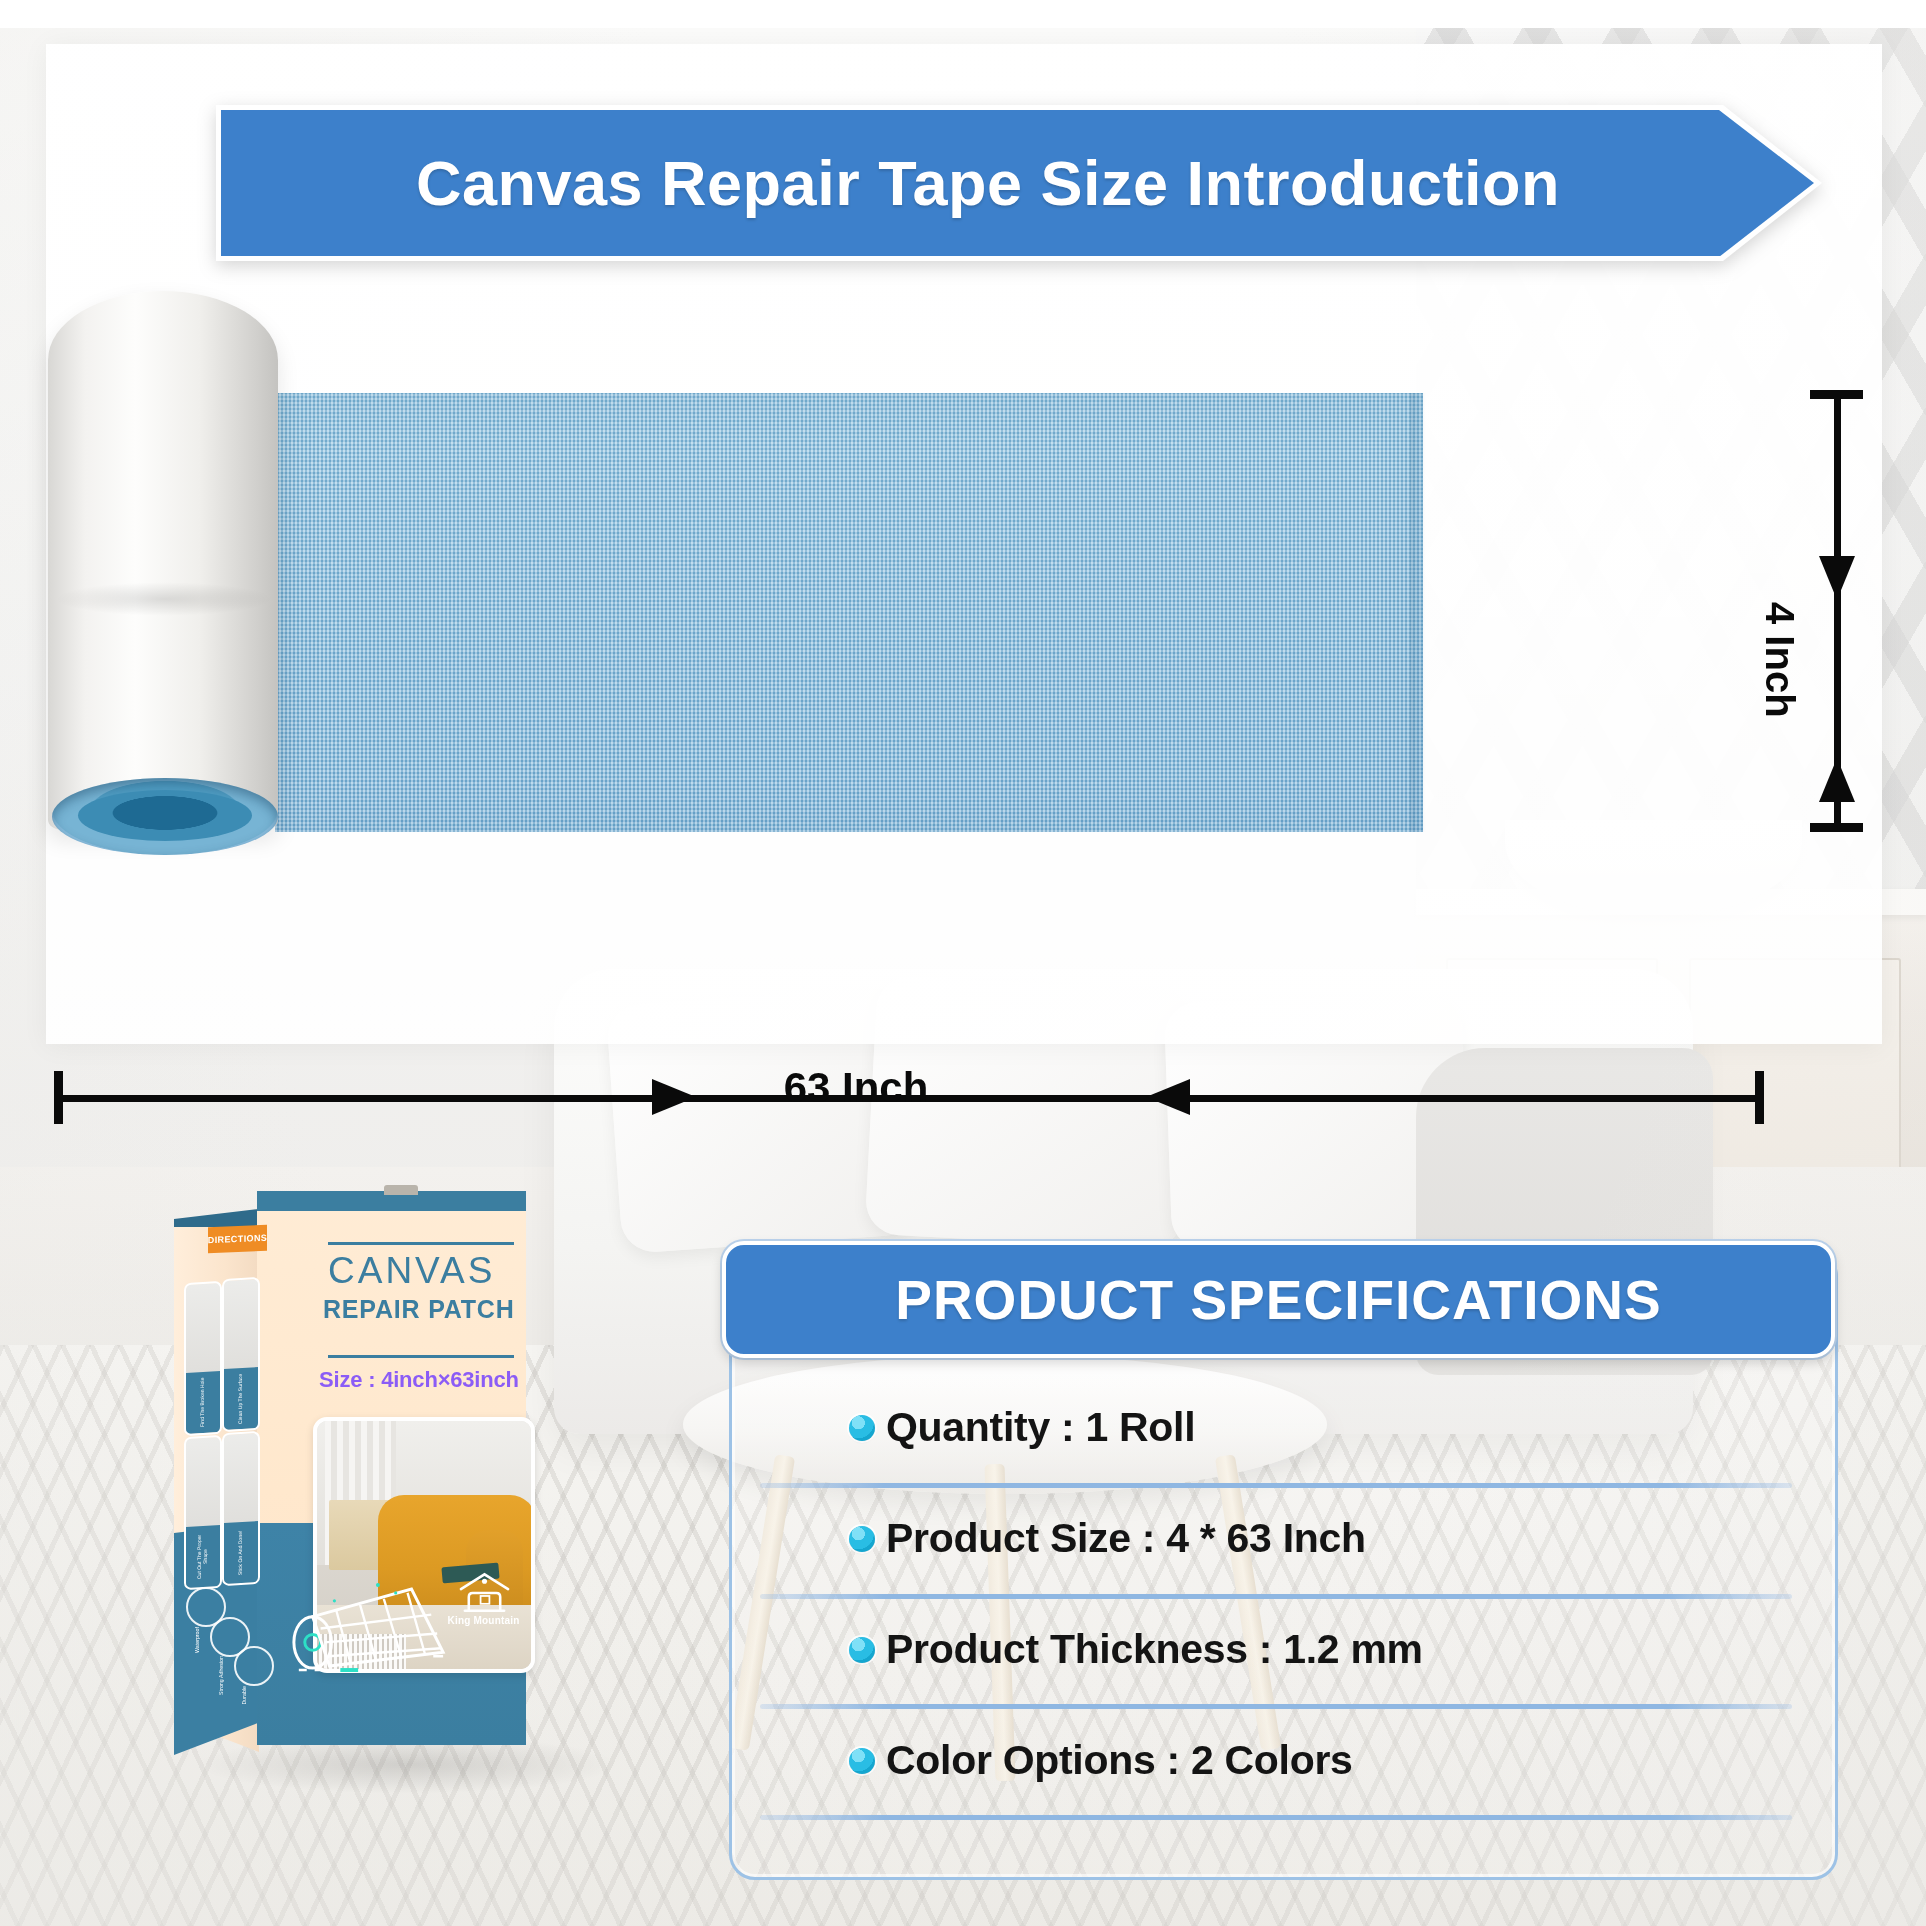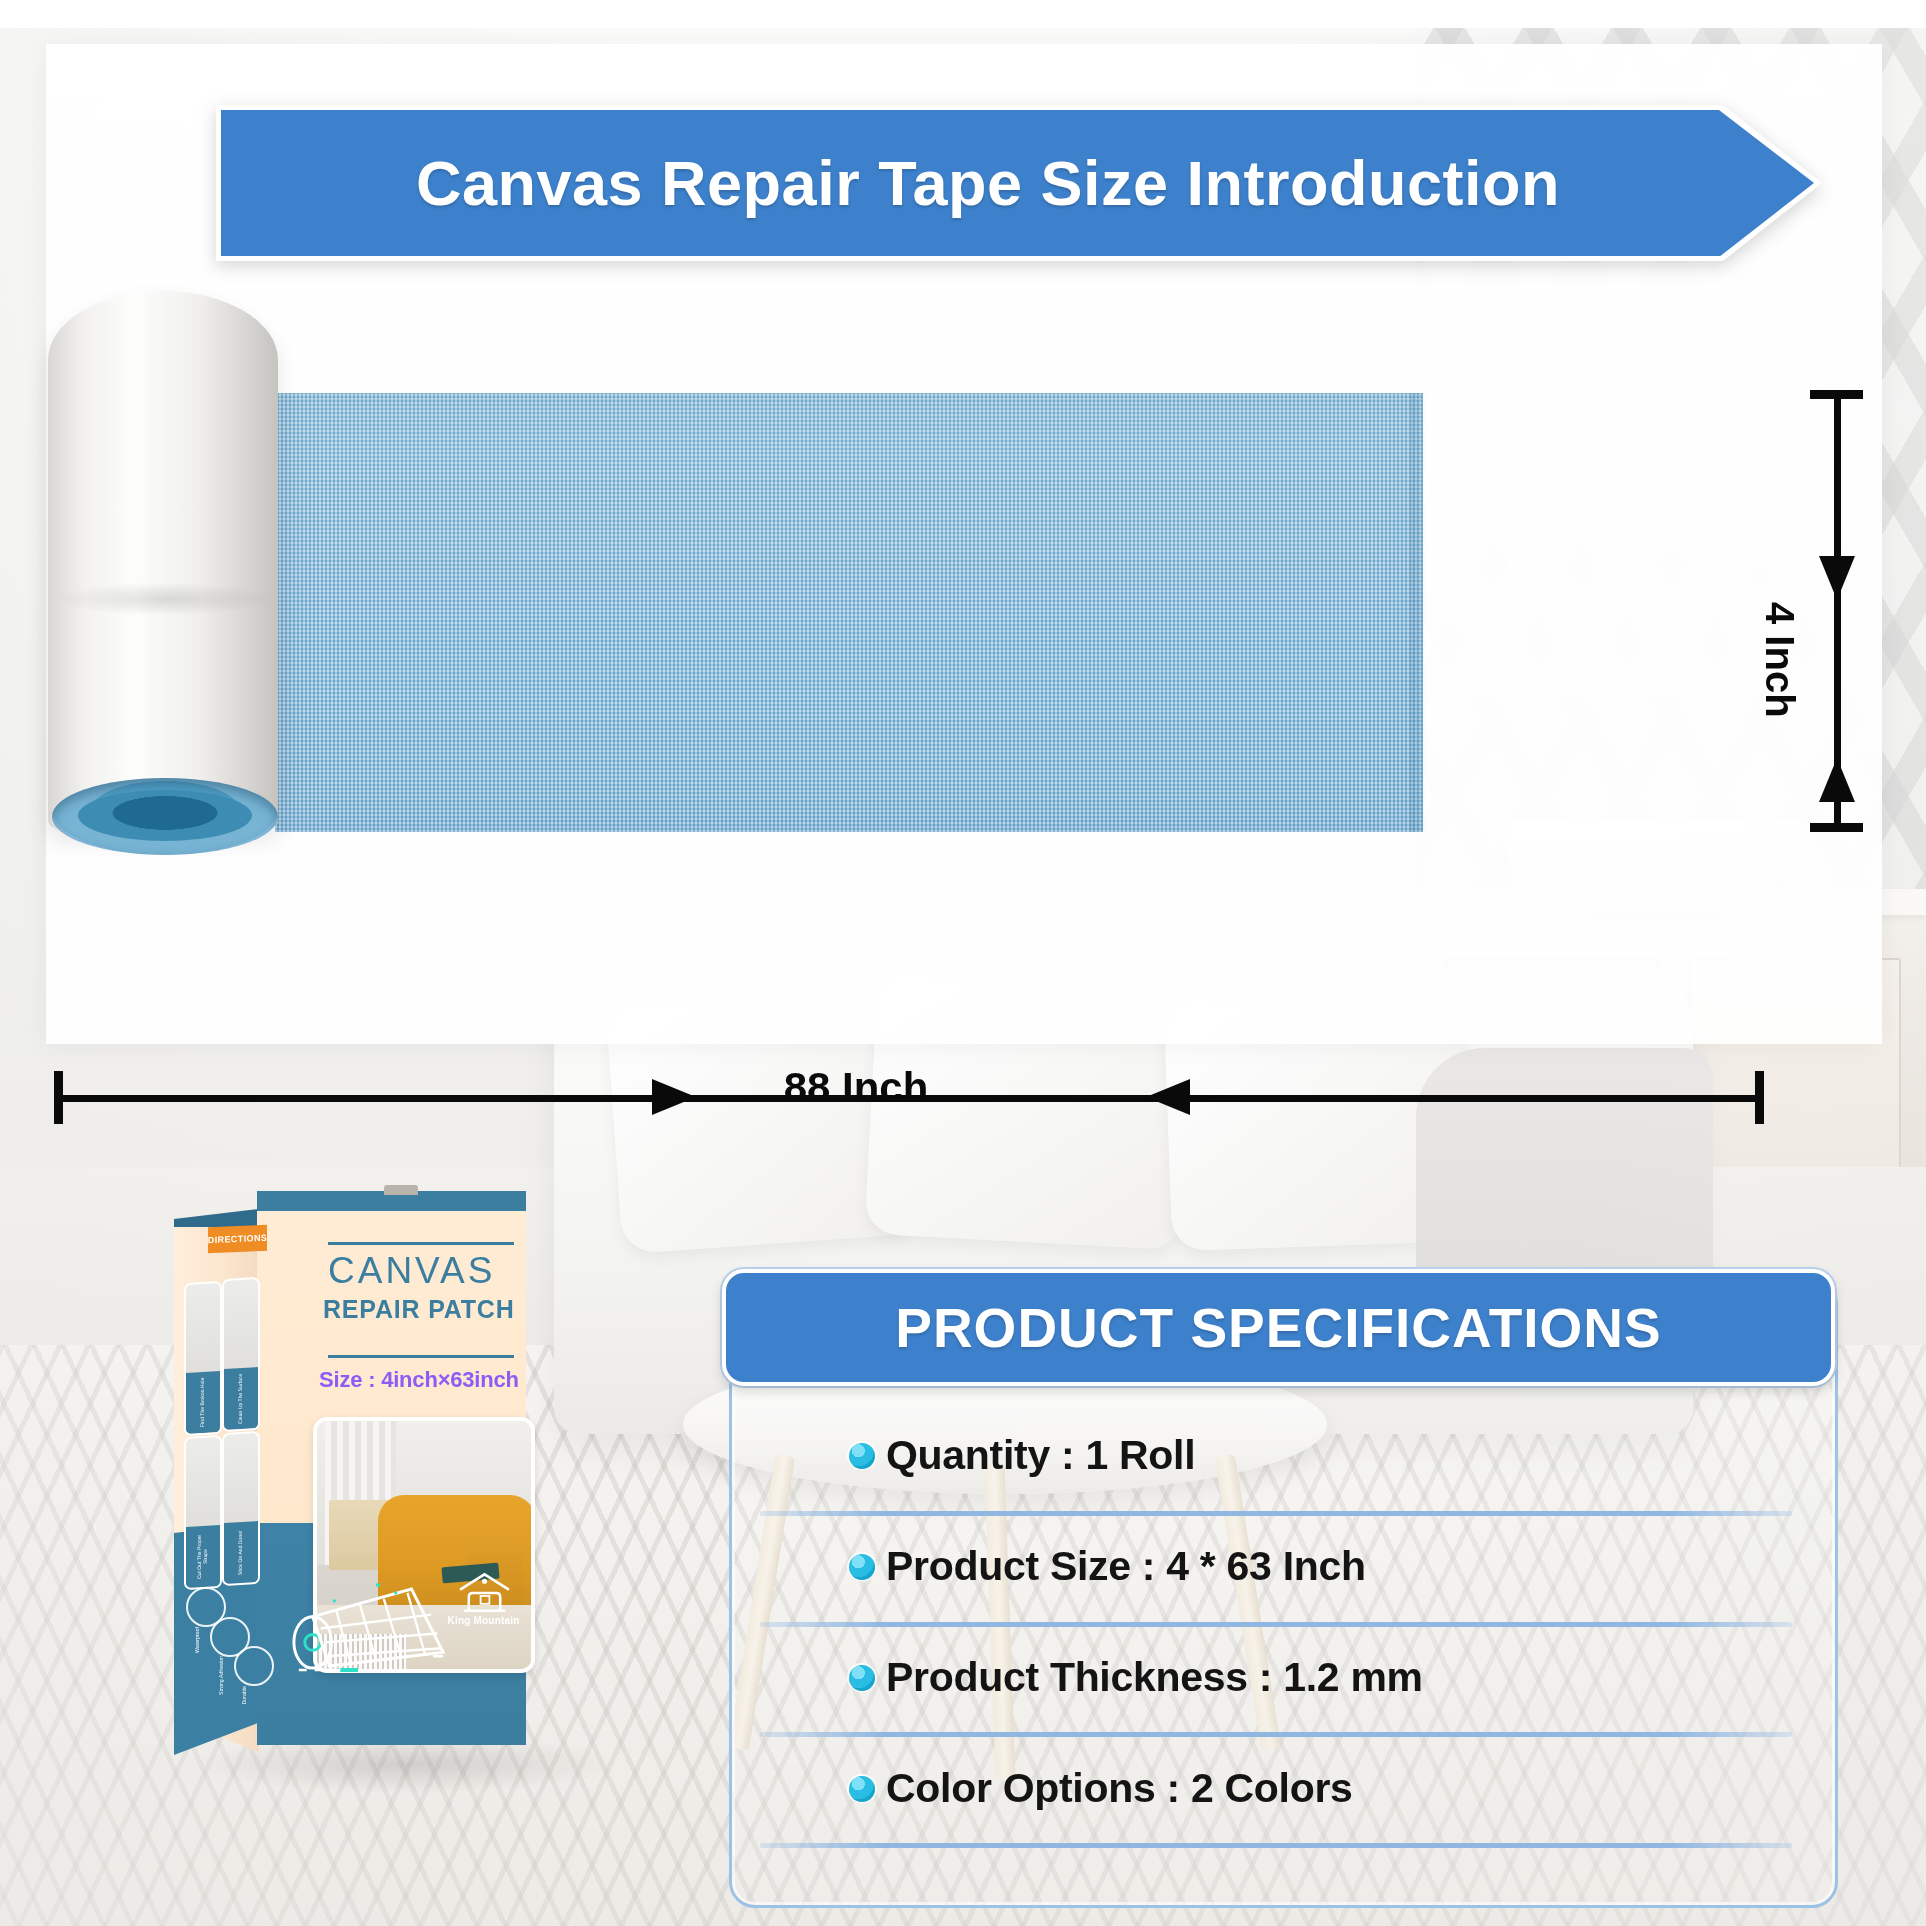--- a/index.html
+++ b/index.html
@@ -262,21 +262,21 @@
   .fl1{left:8px;top:46px;} .fl2{left:32px;top:75px;} .fl3{left:55px;top:105px;}
 
   .box-illus{position:absolute;left:111px;top:400px;width:168px;height:119px;}
   .box-brand{
     position:absolute;left:269px;top:444px;width:81px;text-align:center;
     color:#ffffff;font-size:10px;font-weight:bold;letter-spacing:0.2px;
   }
 
   
   .spec{
-    position:absolute;left:729px;top:1250px;width:1103px;height:624px;
+    position:absolute;left:729px;top:1222px;width:1103px;height:624px;
     border:3px solid #9dc2e6;border-radius:26px;
     background:linear-gradient(180deg,rgba(255,255,255,.22),rgba(255,255,255,.10));
     box-shadow:0 0 0 3px rgba(255,255,255,.6) inset;
     text-align:right;
   }
   .spec-hdr{
     position:absolute;left:-10px;top:-12px;width:1113px;height:117px;
     background:#3d80cb;border-radius:22px;
     border:4px solid #ffffff;box-sizing:border-box;
     box-shadow:0 5px 12px rgba(0,0,0,.16), 0 0 0 2px #bcd4ee;
@@ -350,21 +350,21 @@
   </div>
   <div class="dim-v-label">4 Inch</div>
 
   <div class="dim-h">
     <div class="cap-l"></div>
     <div class="ln"></div>
     <div class="ar-r"></div>
     <div class="ar-l"></div>
     <div class="cap-r"></div>
   </div>
-  <div class="dim-h-label">88 Inch</div>
+  <div class="dim-h-label">63 Inch</div>
 
   <div class="box">
     <div class="box-shadow"></div>
 
     <div class="box-side"></div>
     <div class="box-side-blue"></div>
     <div class="box-sidetopstripe"></div>
 
     <div class="box-front"></div>
     <div class="box-front-blue"></div>

